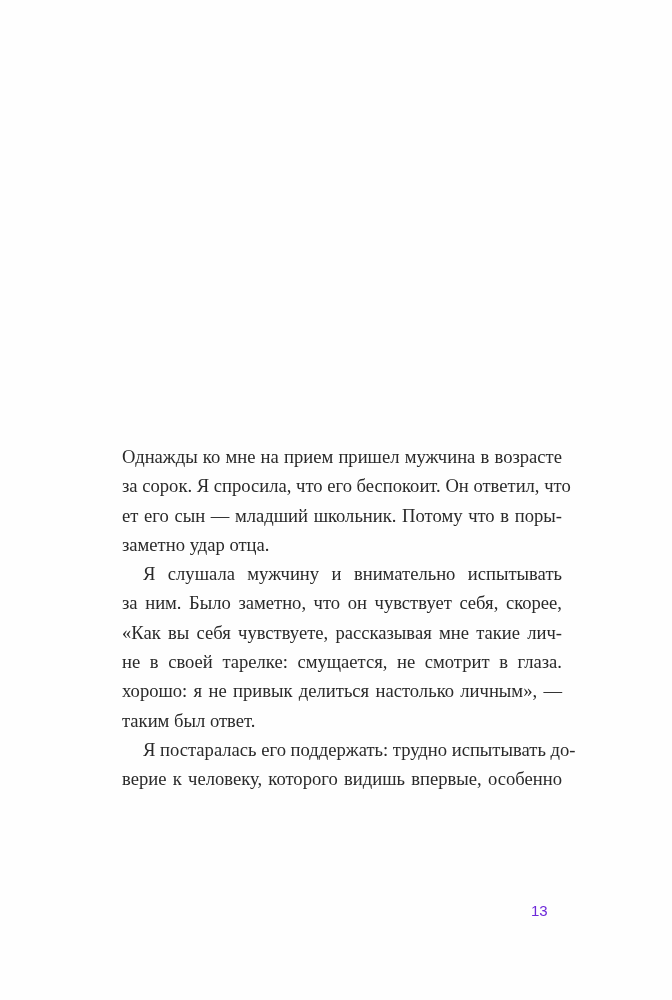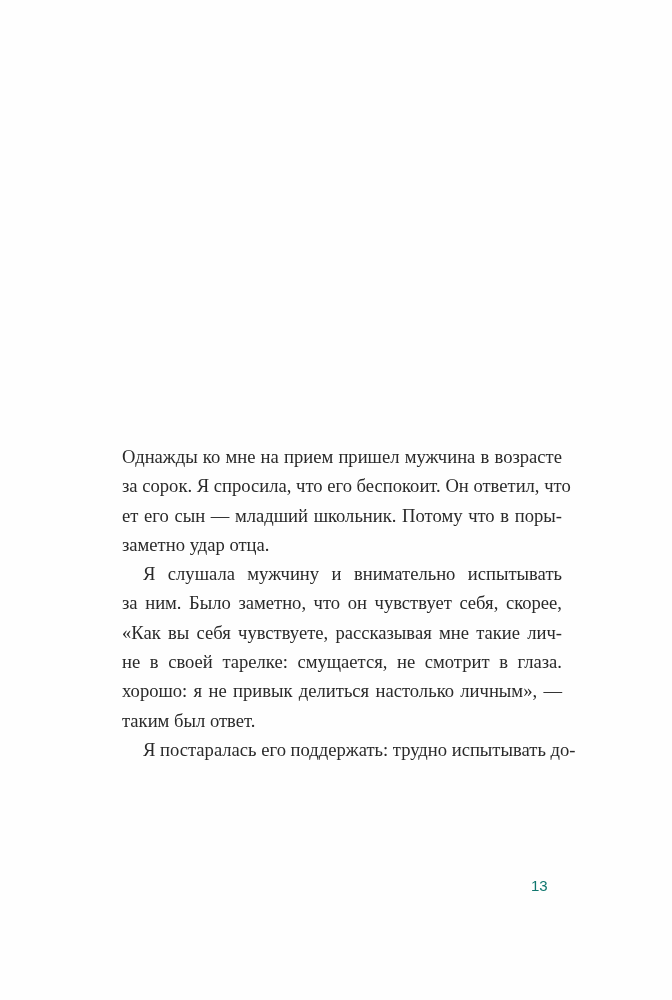--- a/index.html
+++ b/index.html
@@ -8,23 +8,23 @@
   .text-block {
     position: absolute; left: 116px; top: 442px; width: 440px;
     font-family: "Liberation Serif", "DejaVu Serif", serif;
     font-size: 18.6px; line-height: 29.3px; color: #2a2a2a; margin-left: 6px;
   }
   .line { display: block; height: 29.3px; white-space: nowrap; text-align: justify; text-align-last: justify; }
   .line.last { text-align-last: left; }
   .line.indent { padding-left: 21px; }
   .para { margin-bottom: 0; }
   .page-number {
-    position: absolute; left: 531px; top: 877px;
+    position: absolute; left: 531px; top: 902px;
     font-family: "Liberation Sans", "DejaVu Sans", sans-serif;
-    font-size: 15px; color: #0f766e;
+    font-size: 15px; color: #6d28d9;
   }
 </style>
 </head>
 <body>
 
 <div class="page">
   <div class="text-block">
     <div class="para">
       <span class="line">Однажды ко мне на прием пришел мужчина в возрасте</span>
       <span class="line">за сорок. Я спросила, что его беспокоит. Он ответил, что</span>
@@ -34,16 +34,17 @@
     <div class="para">
       <span class="line indent">Я слушала мужчину и внимательно испытывать</span>
       <span class="line">за ним. Было заметно, что он чувствует себя, скорее,</span>
       <span class="line">«Как вы себя чувствуете, рассказывая мне такие лич-</span>
       <span class="line">не в своей тарелке: смущается, не смотрит в глаза.</span>
       <span class="line">хорошо: я не привык делиться настолько личным», —</span>
       <span class="line last">таким был ответ.</span>
     </div>
     <div class="para">
       <span class="line indent">Я постаралась его поддержать: трудно испытывать до-</span>
+      <span class="line">верие к человеку, которого видишь впервые, особенно</span>
     </div>
   </div>
   <div class="page-number">13</div>
 </div>
 
 </body></html>

